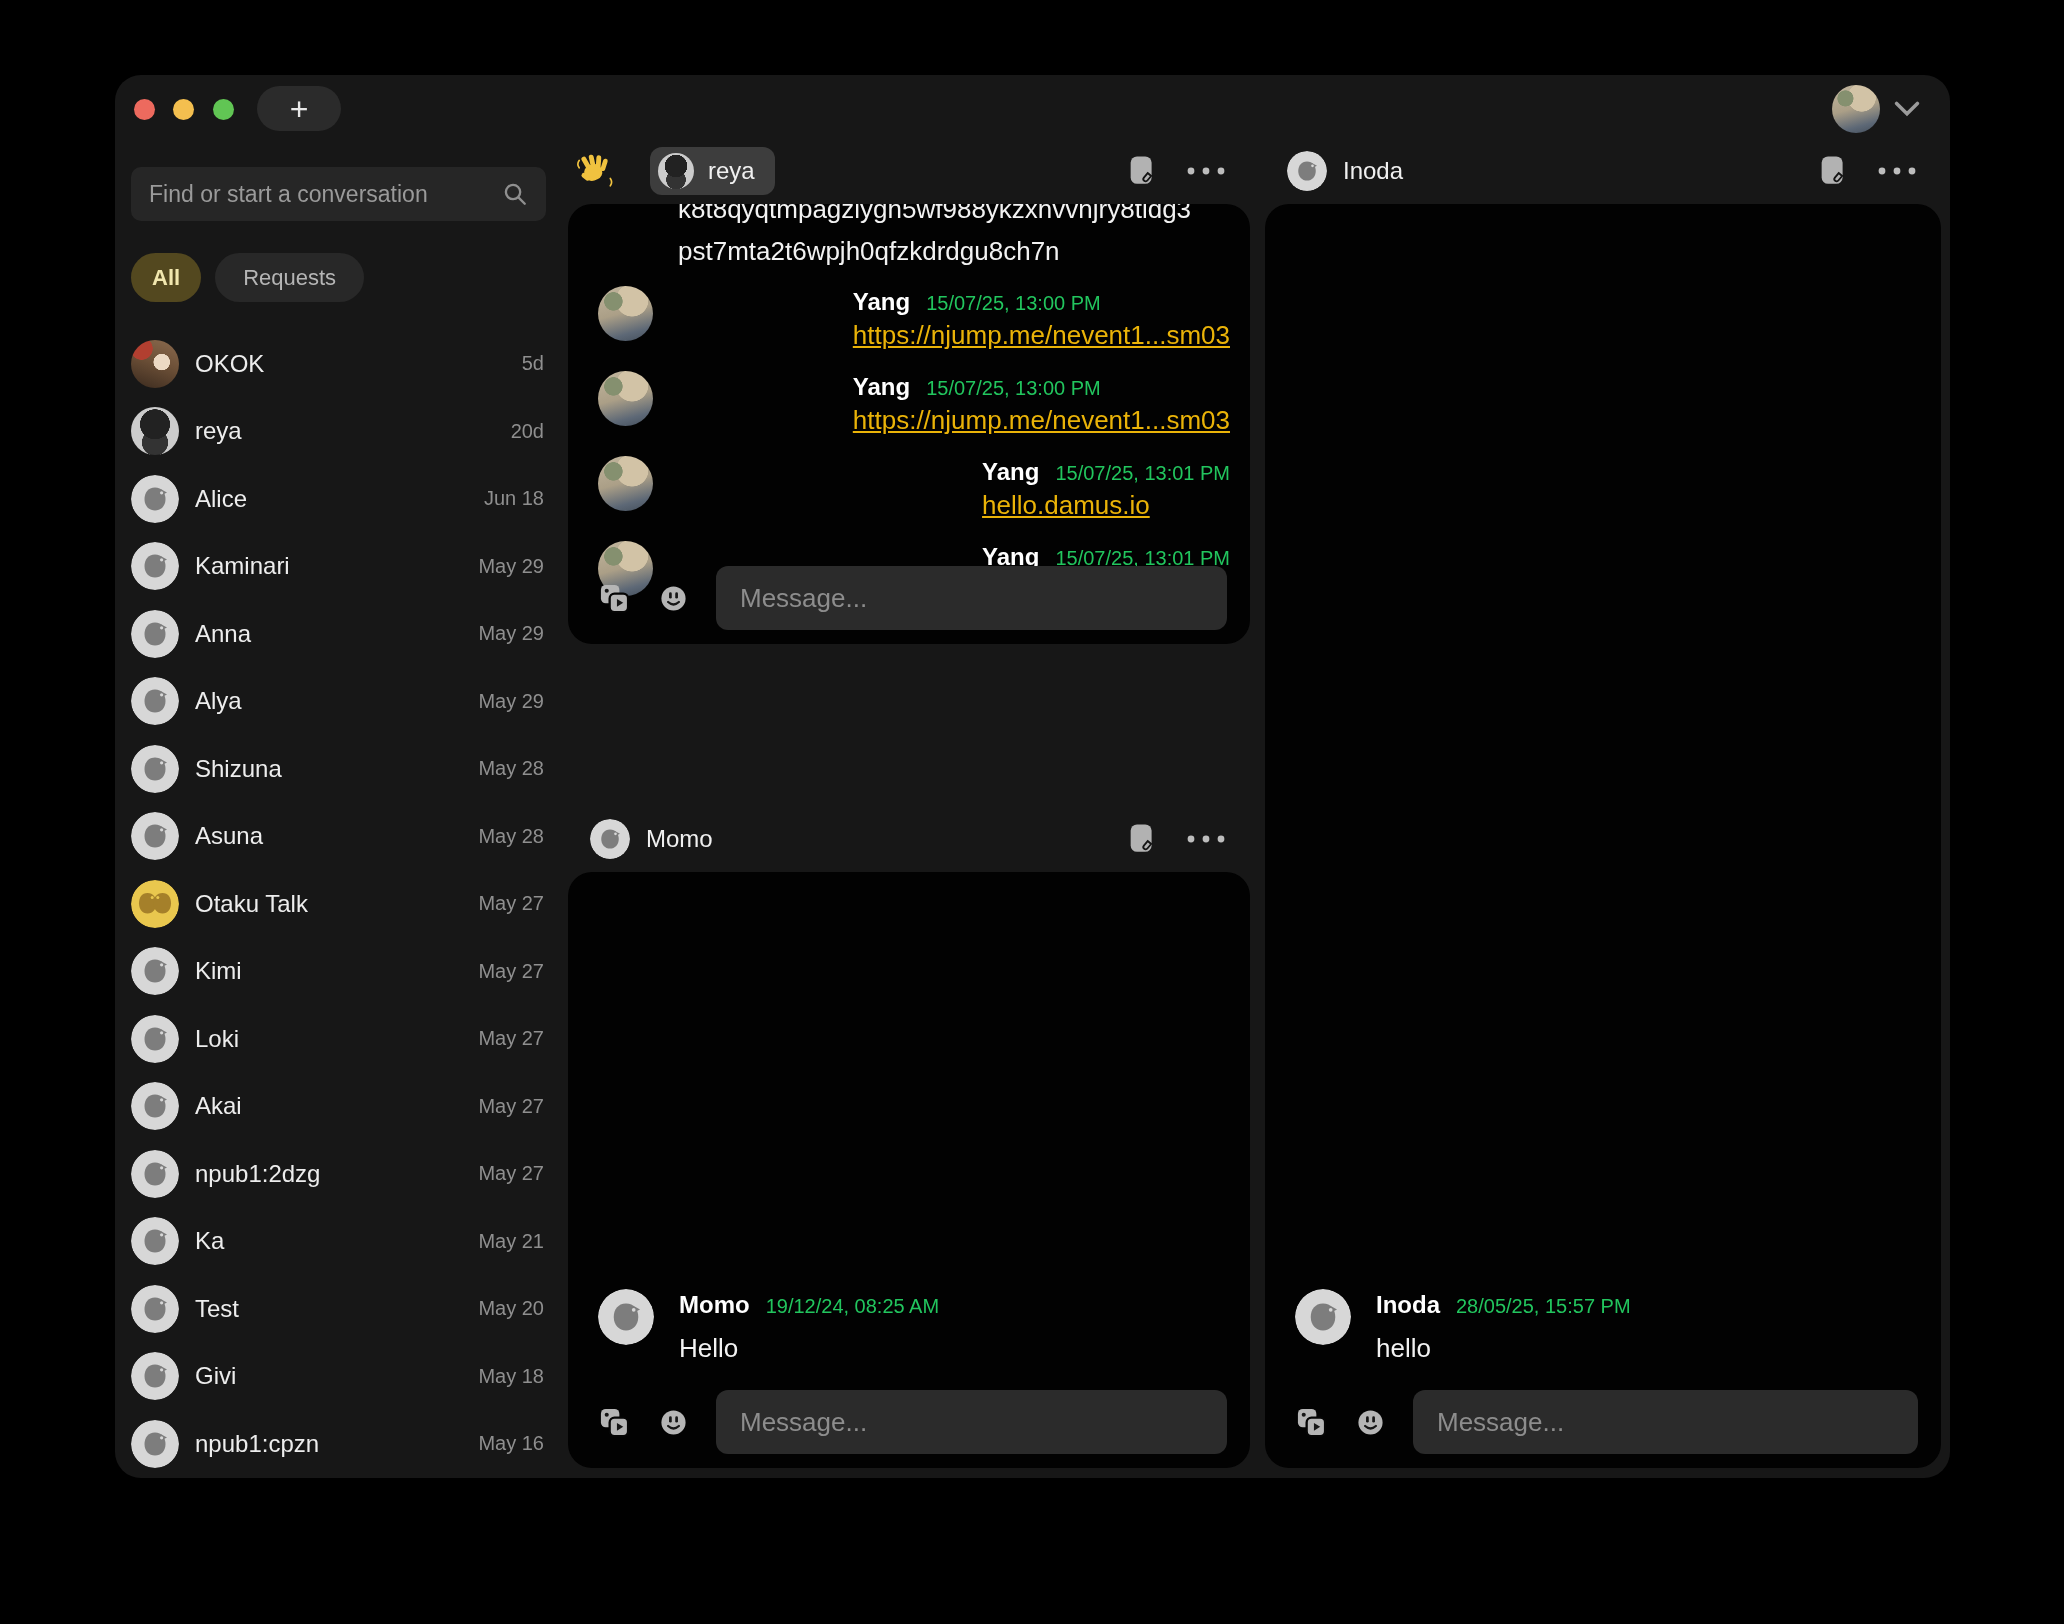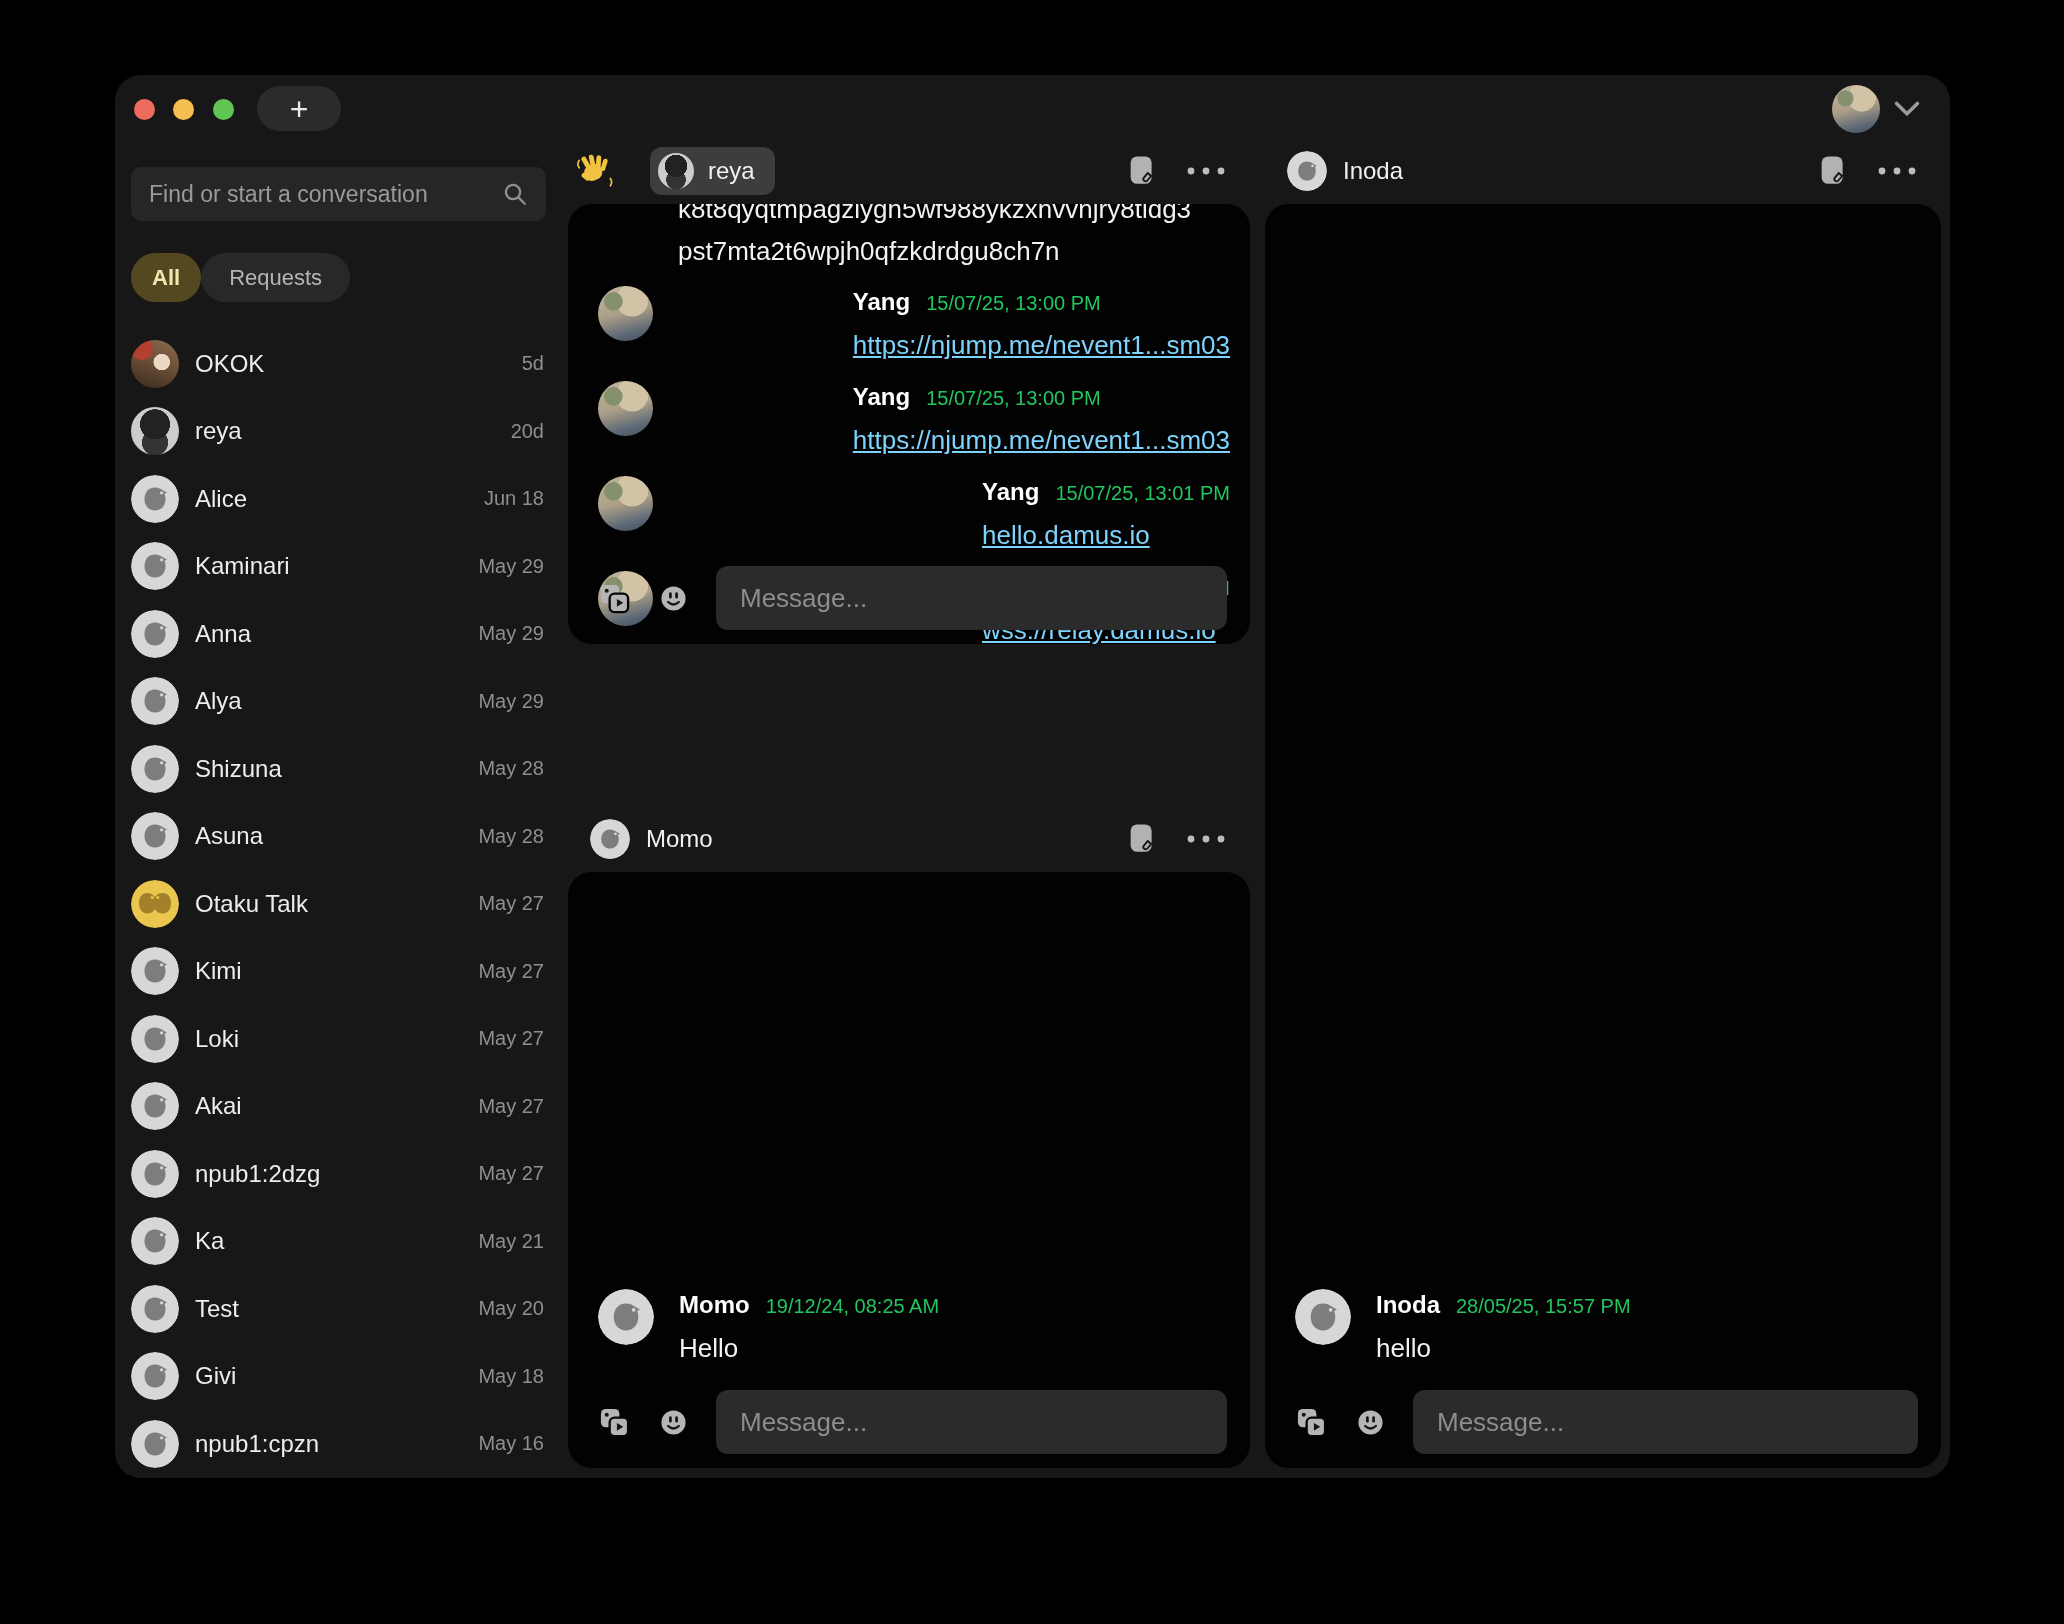--- a/index.html
+++ b/index.html
@@ -39,21 +39,21 @@
   .sidebar { position:absolute; left:16px; top:0; width:415px; height:100%; }
   .search-box {
     position:absolute; left:0; top:92px; width:415px; height:54px;
     background:#262626; border-radius:10px; display:flex; align-items:center; padding:9px 18px;
   }
   .search-box input {
     flex:1; background:transparent; border:none; outline:none;
     color:#d9d9d9; font-size:23px; font-family:inherit;
   }
   .search-box input::placeholder { color:#9a9a9a; }
-  .filters { position:absolute; left:0; top:178px; display:flex; }
+  .filters { position:absolute; left:0; top:178px; display:flex; gap:14px; }
   .pill-btn { height:49px; border-radius:25px; display:flex; align-items:center; justify-content:center;
     background:#282828; color:#b5b5b5; font-size:22px; padding:0 28px; }
   .pill-btn.active { background:#53481f; color:#f1e7ae; font-weight:bold; padding:0 21px; }
   .conv-list { position:absolute; left:0; top:255px; width:415px; bottom:0; overflow:hidden; }
   .conv-row { display:flex; align-items:center; height:67.5px; }
   .conv-row .avatar { width:48px; height:48px; }
   .conv-name { margin-left:16px; color:#ededed; font-size:24px; }
   .conv-date { margin-left:auto; color:#8f8f8f; font-size:20px; padding-right:2px; }
   
   .panel-header { position:absolute; height:58px; display:flex; align-items:center; }
@@ -71,21 +71,21 @@
   .msg-scroll { position:absolute; left:30px; right:20px; top:0; padding-top:0; overflow:hidden; }
   .wrapped-string { margin:-16px 0 14px 80px; color:#f2f2f2; font-size:26px; line-height:42px;
     white-space:nowrap; overflow:hidden; }
   .msg-block { display:flex; margin-bottom:20px;justify-content:space-between; }
   .msg-block .avatar { width:55px; height:55px; }
   .msg-body { margin-left:25px; padding-top:2px; }
   .msg-head { display:flex; align-items:baseline; gap:16px; height:32px; }
   .msg-sender { color:#ffffff; font-size:24px; font-weight:bold; }
   .msg-time { color:#22c55e; font-size:20px; }
   .msg-text { color:#f2f2f2; font-size:26px; margin-top:10px; }
-  .msg-link { color:#7dd3fc; font-size:26px; margin-top:10px; text-decoration:underline; display:inline-block; }
+  .msg-link { color:#eab308; font-size:26px; margin-top:0; text-decoration:underline; display:inline-block; }
   .bottom-msg { position:absolute; left:30px; bottom:104px; display:flex; }
   .bottom-msg .avatar { width:56px; height:56px; }
   
   .composer { position:absolute; left:30px; right:23px; bottom:14px; height:64px;
     display:flex; align-items:center; }
   .composer .icon-btn { margin-right:28px; }
   .composer input { flex:1; height:64px; background:#2b2b2b; border:none; outline:none;
     border-radius:12px; color:#e5e5e5; font-size:26px; padding:0 24px; font-family:inherit; }
   .composer input::placeholder { color:#8d8d8d; }
   

